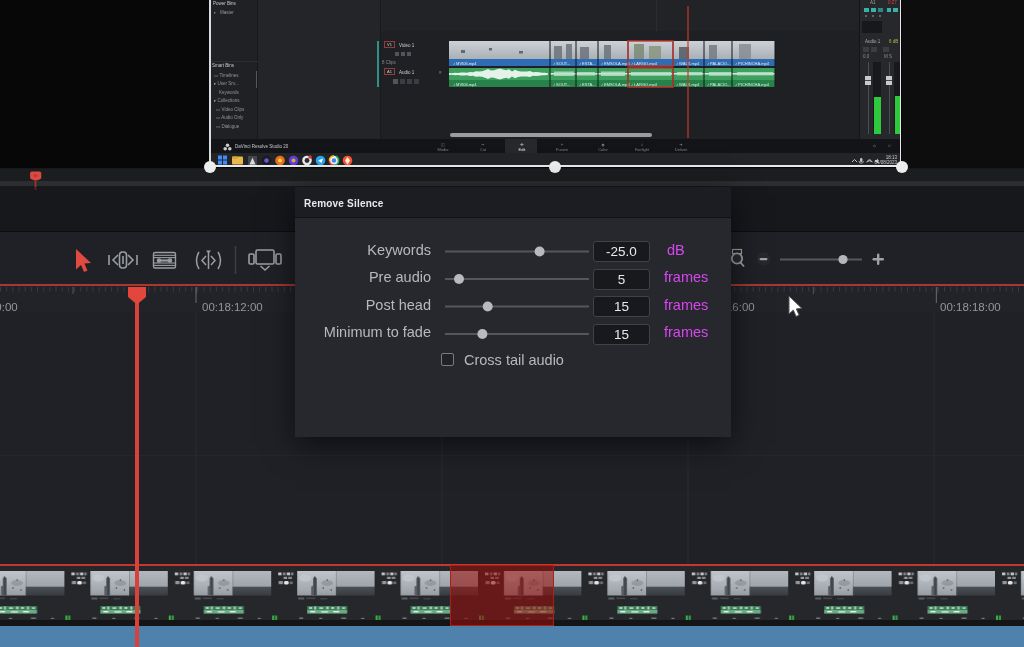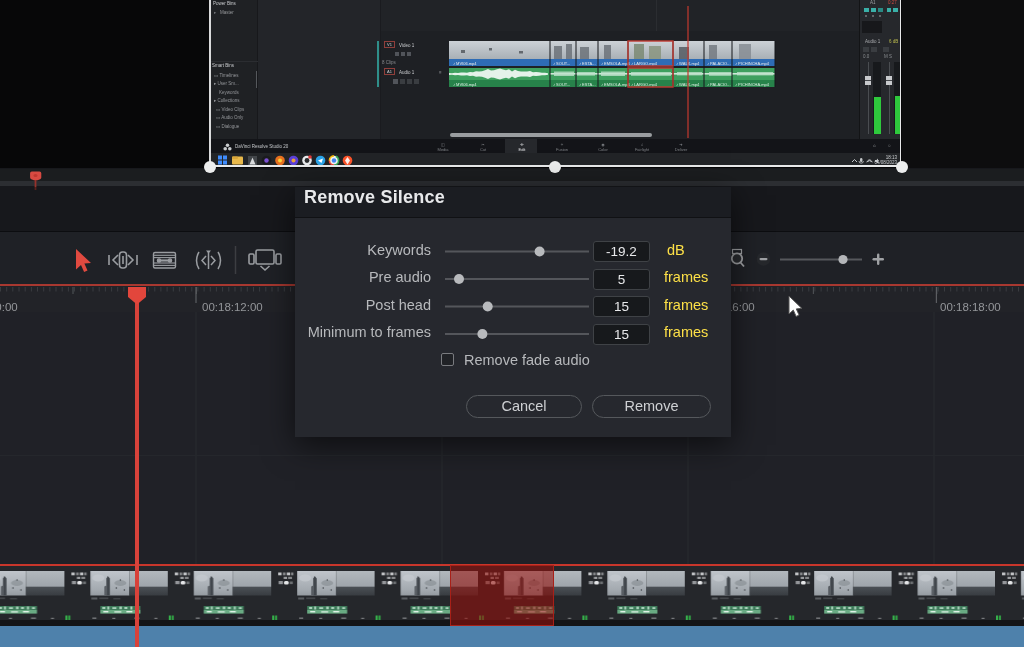--- a/index.html
+++ b/index.html
@@ -2,21 +2,21 @@
 <html><head>
 <meta charset="utf-8">
 <style>
   html,body{margin:0;padding:0;background:#070708;width:1024px;height:647px;overflow:hidden;}
   *{box-sizing:border-box;font-family:"Liberation Sans",sans-serif;}
   .abs{position:absolute;}
   #stage{position:relative;width:1024px;height:647px;background:#070708;overflow:hidden;}
   .lbl{left:0;width:136px;text-align:right;font-size:14.5px;color:#b7b9bc;}
   .val{left:298px;width:57px;height:21px;background:#17191c;border:1px solid #3f4246;border-radius:3px;
        color:#e8e9eb;font-size:13.5px;text-align:center;line-height:19px;}
-  .unit{font-size:14.5px;color:#fde047;}
+  .unit{font-size:14.5px;color:#d946ef;}
   .btn{top:208px;height:23px;border:1px solid #55585c;border-radius:12px;color:#ced0d3;
        font-size:14.5px;text-align:center;line-height:21px;}
   .t4{font-size:4.5px;line-height:5px;white-space:nowrap;}
   .tab{top:2.5px;width:30px;text-align:center;font-size:4px;line-height:5px;color:#7e8185;}
 </style>
 </head>
 <body>
 <div id="stage">
 
   <div class="abs" style="left:0;top:168px;width:1024px;height:479px;background:#17181c;">
@@ -604,47 +604,45 @@
     <div class="abs" style="left:690.5px;top:0;width:1.5px;height:167px;background:#e8e9ea;"></div>
     <div class="abs" style="left:0;top:165.3px;width:692px;height:1.9px;background:#e8e9ea;"></div>
   </div>
 
   <div class="abs" style="left:204px;top:160.5px;width:12px;height:12px;border-radius:50%;background:#eceded;"></div>
   <div class="abs" style="left:549px;top:160.5px;width:12px;height:12px;border-radius:50%;background:#eceded;"></div>
   <div class="abs" style="left:895.5px;top:160.5px;width:12px;height:12px;border-radius:50%;background:#eceded;"></div>
 
   <div class="abs" id="dialog" style="left:295px;top:187px;width:436px;height:250px;background:#26282e;box-shadow:0 8px 30px rgba(0,0,0,0.6);">
     <div class="abs" style="left:0;top:0;width:436px;height:31px;background:#1b1d22;border-bottom:1px solid #101114;">
-      <div class="abs" style="left:9px;top:0;font-size:18px;font-weight:bold;color:#e8e9eb;letter-spacing:0.2px;">Remove Silence</div>
+      <div class="abs" style="left:9px;top:11px;font-size:10px;font-weight:bold;color:#e8e9eb;letter-spacing:0.2px;">Remove Silence</div>
     </div>
     <svg class="abs" style="left:0;top:31px;" width="436" height="219">
       <g stroke="#54565b" stroke-width="2">
         <line x1="150" y1="33.5" x2="294" y2="33.5"></line>
         <line x1="150" y1="61" x2="294" y2="61"></line>
         <line x1="150" y1="88.5" x2="294" y2="88.5"></line>
         <line x1="150" y1="116" x2="294" y2="116"></line>
       </g>
       <g fill="#b8babd">
         <circle cx="244.6" cy="33.5" r="5"></circle>
         <circle cx="164" cy="61" r="5"></circle>
         <circle cx="192.7" cy="88.5" r="5"></circle>
         <circle cx="187.4" cy="116" r="5"></circle>
       </g>
     </svg>
     <div class="abs lbl" style="top:54.5px;">Keywords</div>
     <div class="abs lbl" style="top:82px;">Pre audio</div>
     <div class="abs lbl" style="top:109.5px;">Post head</div>
-    <div class="abs lbl" style="top:137px;">Minimum to frames</div>
-    <div class="abs val" style="top:54px;">-19.2</div>
+    <div class="abs lbl" style="top:137px;">Minimum to fade</div>
+    <div class="abs val" style="top:54px;">-25.0</div>
     <div class="abs val" style="top:81.5px;">5</div>
     <div class="abs val" style="top:109px;">15</div>
     <div class="abs val" style="top:136.5px;">15</div>
     <div class="abs unit" style="top:54.5px;left:372px;">dB</div>
     <div class="abs unit" style="top:82px;left:369px;">frames</div>
     <div class="abs unit" style="top:109.5px;left:369px;">frames</div>
     <div class="abs unit" style="top:137px;left:369px;">frames</div>
     <div class="abs" style="left:146px;top:166px;width:13px;height:13px;border:1.5px solid #797b7f;border-radius:2px;background:#202226;"></div>
-    <div class="abs" style="left:169px;top:164.5px;font-size:14.5px;color:#b7b9bc;">Remove fade audio</div>
-    <div class="abs btn" style="left:171px;width:116px;">Cancel</div>
-    <div class="abs btn" style="left:297px;width:119px;">Remove</div>
+    <div class="abs" style="left:169px;top:164.5px;font-size:14.5px;color:#b7b9bc;">Cross tail audio</div>
   </div>
 
 </div>
 
 </body></html>

